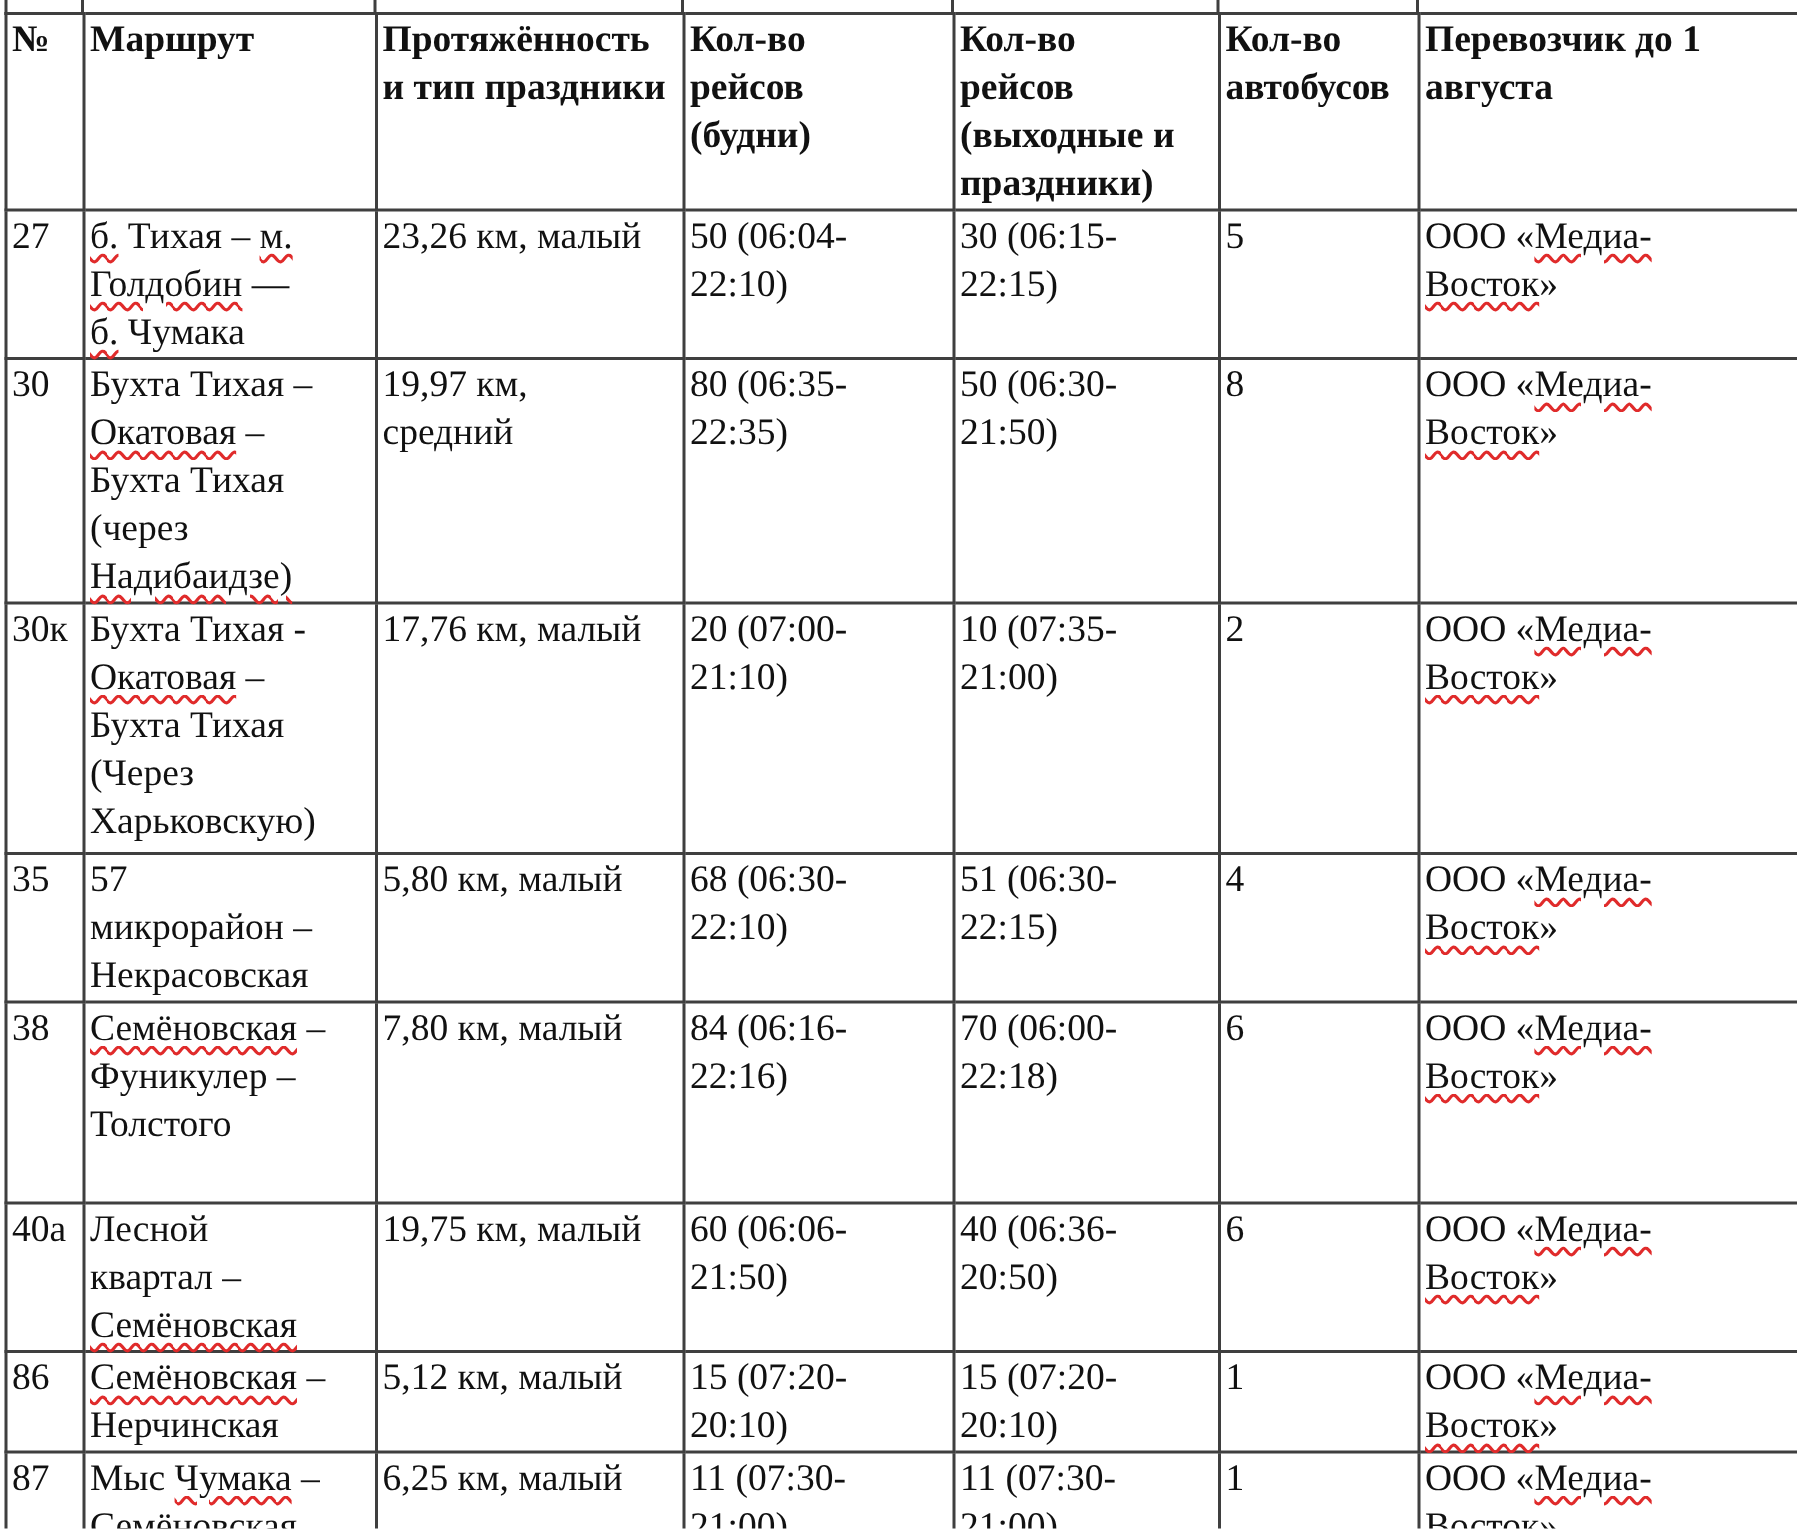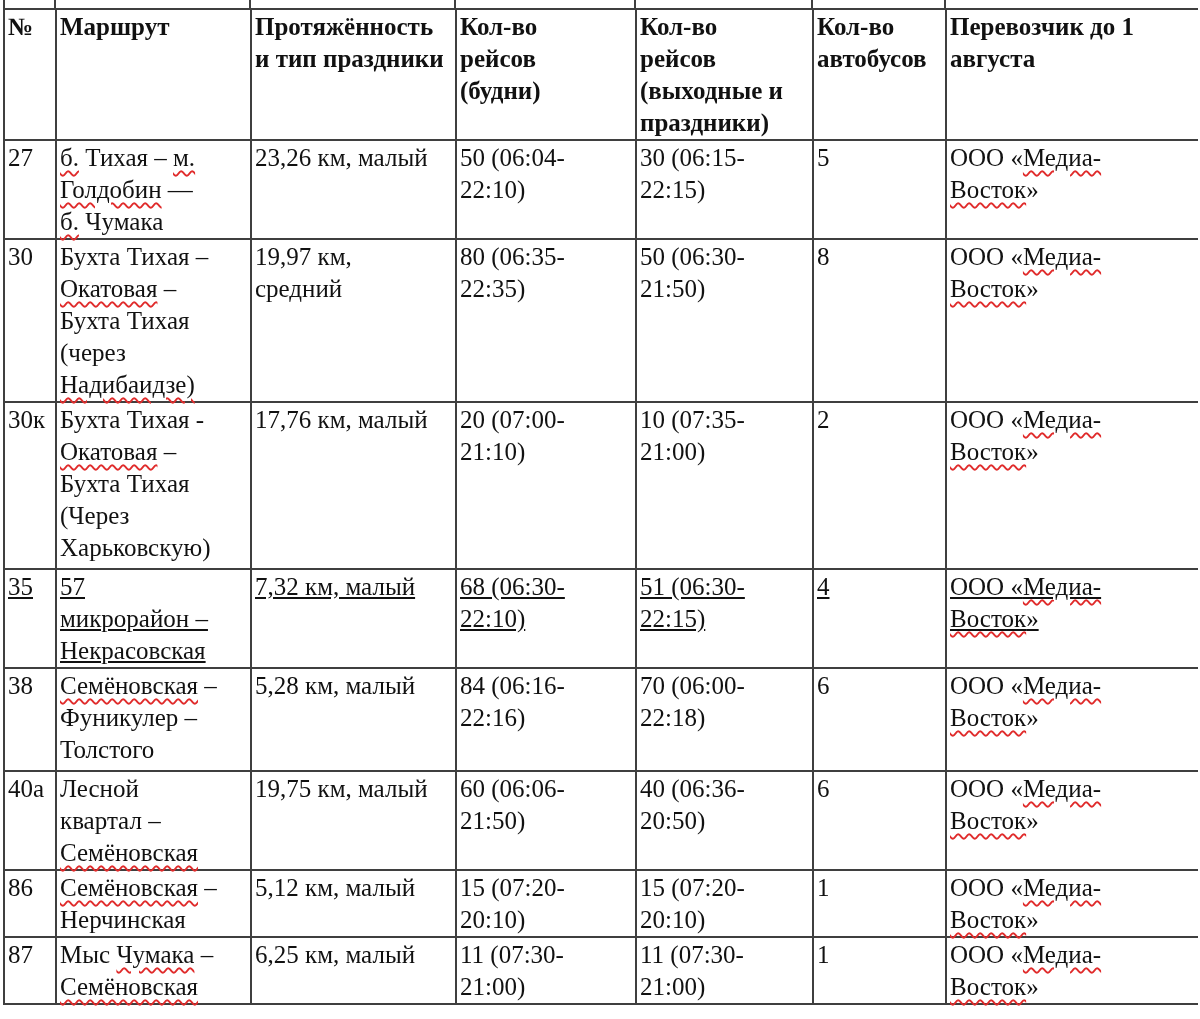--- a/index.html
+++ b/index.html
@@ -123,40 +123,40 @@
 Харьковскую)</span></td>
       <td>17,76 км, малый</td>
       <td>20 (07:00-
 21:10)</td>
       <td>10 (07:35-
 21:00)</td>
       <td>2</td>
       <td><span>ООО «</span><span class="misspelled">Медиа-</span><span>
 </span><span class="misspelled">Восток</span><span>»</span></td>
     </tr>
-        <tr style="height: 86px; text-decoration: underline;">
+        <tr style="height: 86px;">
       <td>35</td>
       <td><span>57
 микрорайон –
 Некрасовская</span></td>
-      <td>7,32 км, малый</td>
+      <td>5,80 км, малый</td>
       <td>68 (06:30-
 22:10)</td>
       <td>51 (06:30-
 22:15)</td>
       <td>4</td>
       <td><span>ООО «</span><span class="misspelled">Медиа-</span><span>
 </span><span class="misspelled">Восток</span><span>»</span></td>
     </tr>
-        <tr style="height: 103px; font-family: Liberation Serif, serif;">
+        <tr style="height: 134px; font-family: Liberation Serif, serif;">
       <td>38</td>
       <td><span class="misspelled">Семёновская</span><span> –
 Фуникулер –
 Толстого</span></td>
-      <td>5,28 км, малый</td>
+      <td>7,80 км, малый</td>
       <td>84 (06:16-
 22:16)</td>
       <td>70 (06:00-
 22:18)</td>
       <td>6</td>
       <td><span>ООО «</span><span class="misspelled">Медиа-</span><span>
 </span><span class="misspelled">Восток</span><span>»</span></td>
     </tr>
         <tr style="height: 85px;">
       <td>40а</td>

